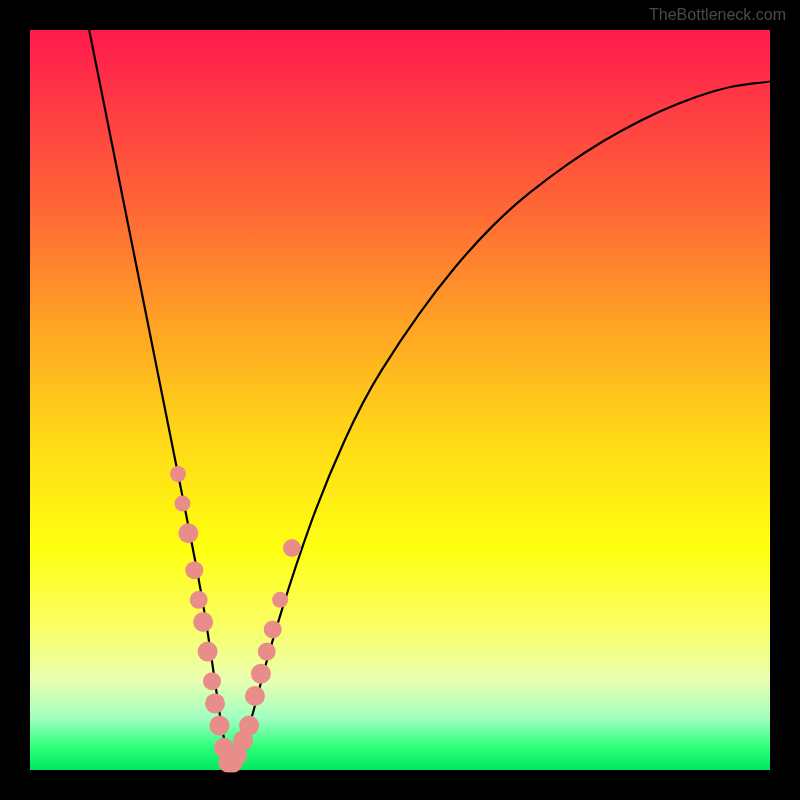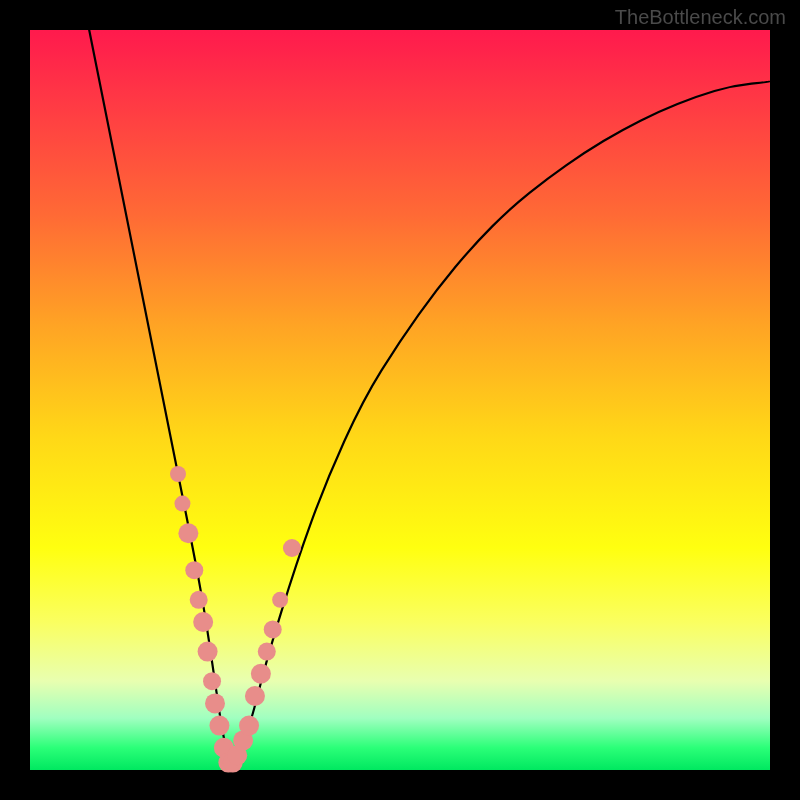--- a/index.html
+++ b/index.html
@@ -28,21 +28,21 @@
       #e8ffb0 88%,
       #a0ffc0 93%,
       #2bff78 97%,
       #00e860 100%);
   }
   .watermark {
     position: absolute;
     top: 6px;
     right: 14px;
     color: #4a4a4a;
-    font-size: 20px;
+    font-size: 16px;
     font-weight: 400;
     letter-spacing: 0px;
     z-index: 10;
   }
   svg.curve {
     position: absolute;
     left: 0; top: 0;
     width: 740px;
     height: 740px;
     overflow: visible;

